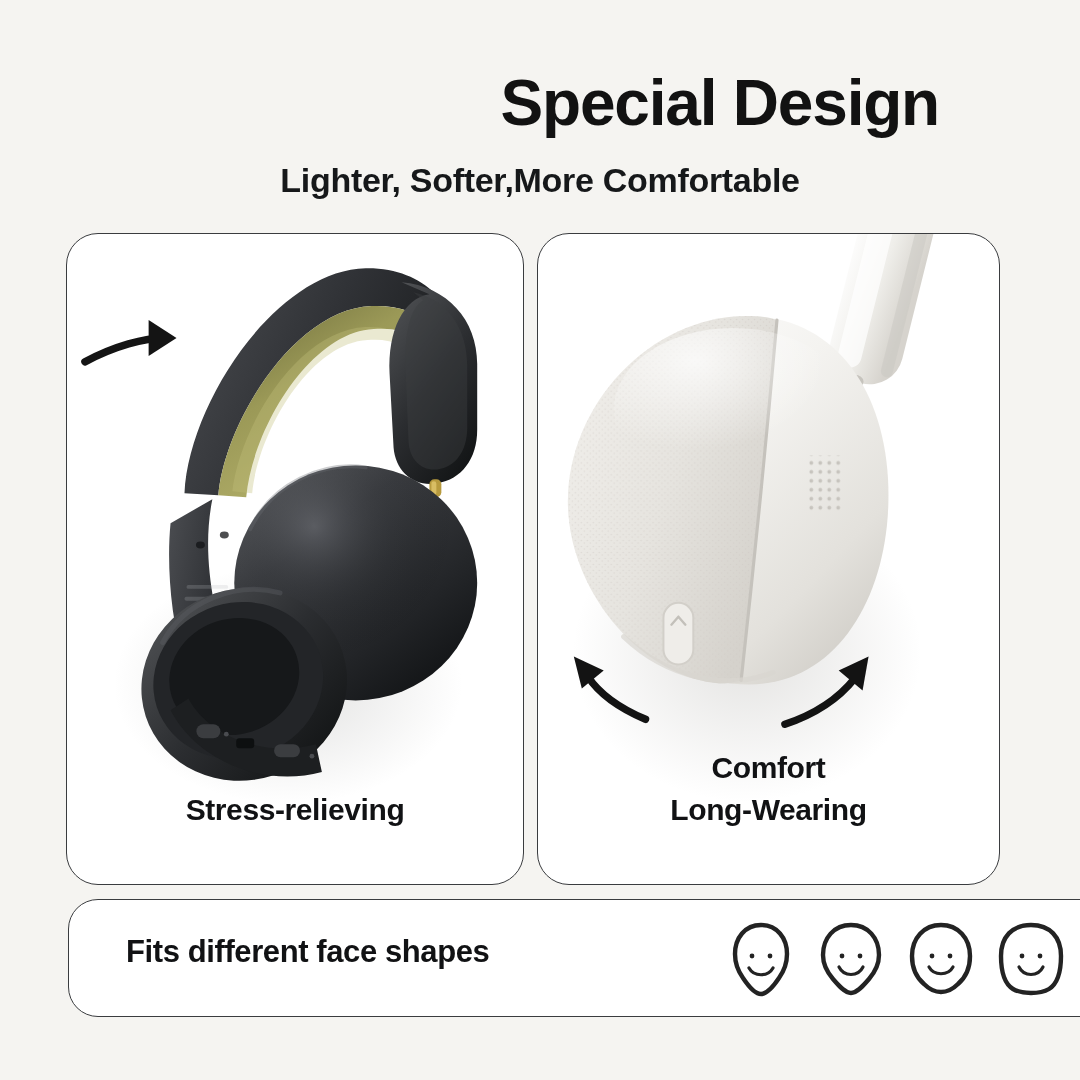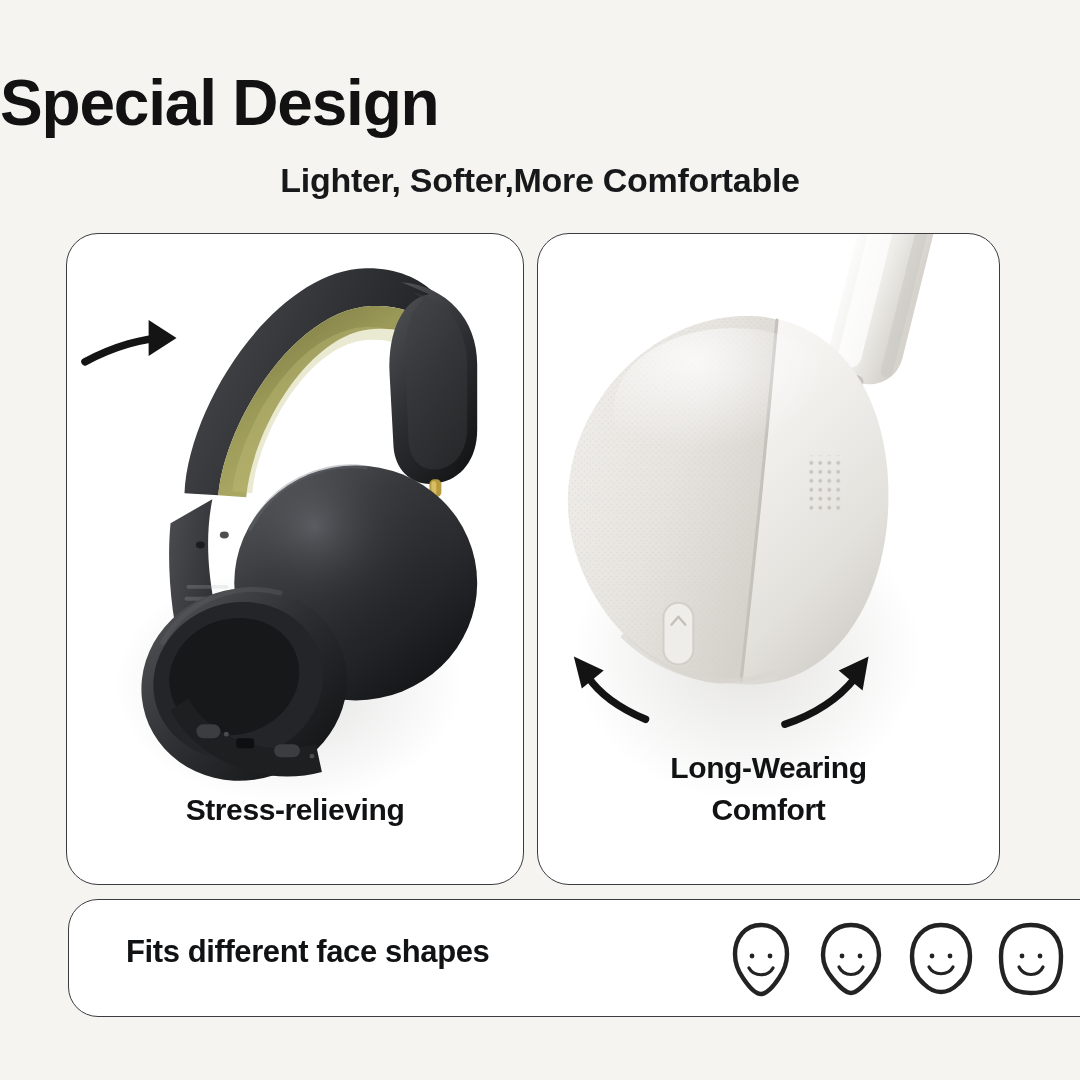--- a/index.html
+++ b/index.html
@@ -23,21 +23,21 @@
     height: 1080px;
     background: #f5f4f1;
   }
 
   
   .title {
     position: absolute;
     left: 0;
     top: 70px;
     width: 939px;
-    text-align: left;
+    text-align: right;
     font-size: 64px;
     font-weight: 700;
     letter-spacing: -1.2px;
     color: #121212;
     line-height: 1.05;
   }
   .subtitle {
     position: absolute;
     left: 0;
     top: 162px;
@@ -336,22 +336,22 @@
         <path d="M 108 487 C 82 476, 62 462, 50 444" stroke="#131313" stroke-width="7.5" fill="none" stroke-linecap="round"></path>
         <path d="M 36 424 L 66 438 L 44 456 Z" fill="#131313"></path>
       </g>
       <g>
         <path d="M 248 492 C 278 482, 302 466, 318 446" stroke="#131313" stroke-width="7.5" fill="none" stroke-linecap="round"></path>
         <path d="M 332 424 L 326 458, 302 438 Z" fill="#131313"></path>
       </g>
     </svg>
 
     <div class="card-caption" id="caption-right">
+      <div>Comfort</div>
       <div>Long-Wearing</div>
-      <div>Comfort</div>
     </div>
   </div>
 
   <div id="bottom-bar">
     <div id="bottom-label">Fits different face shapes</div>
 
     <div id="face-row">
 
       <svg class="face-icon" width="76" height="82" viewBox="0 0 76 82">
         <path d="M 38 7

